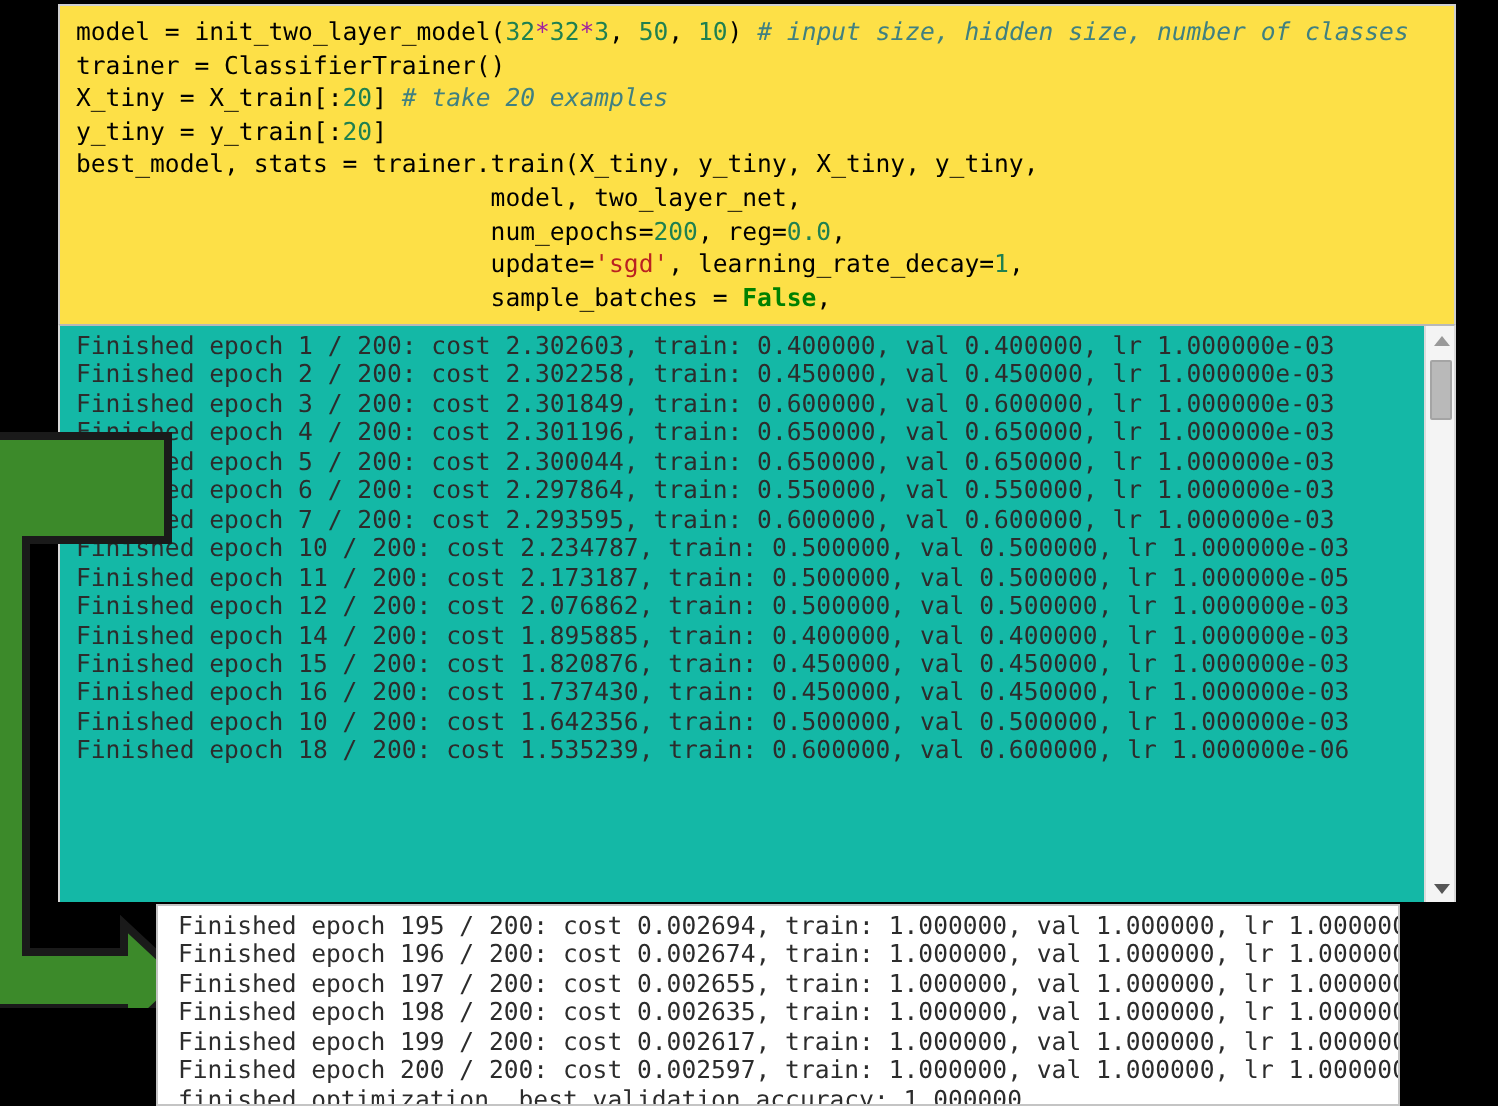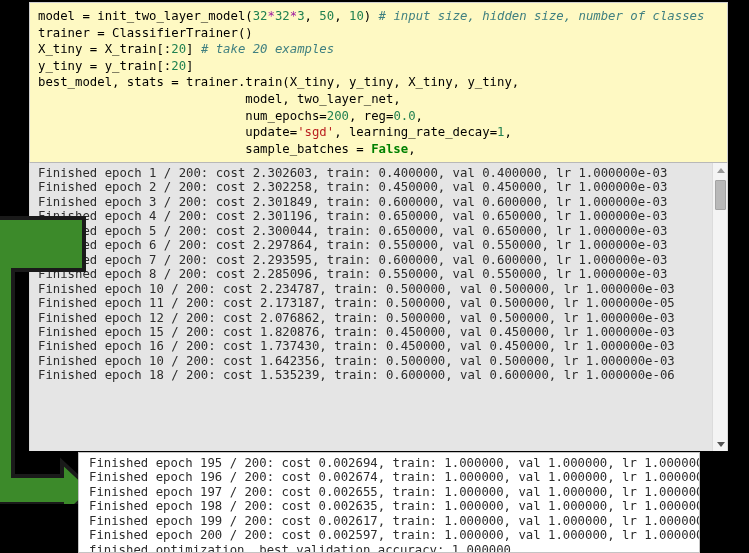--- a/index.html
+++ b/index.html
@@ -15,21 +15,21 @@
     font-family: "DejaVu Sans Mono", monospace;
   }
 
   
   #code-cell {
     position: absolute;
     left: 29px;
     top: 2px;
     width: 699px;
     height: 173px;
-    background: #fef9c3;
+    background: #fde047;
     border: 1px solid #cfcfcf;
     box-sizing: border-box;
     overflow: hidden;
   }
   #code-cell .code-pre {
     margin: 0;
     padding: 5px 0 0 8px;
     font-family: "DejaVu Sans Mono", monospace;
     font-size: 12.3px;
     line-height: 16.6px;
@@ -42,21 +42,21 @@
   .tok-com  { color: #408080; font-style: italic; }
   .tok-kw   { color: #008000; font-weight: bold; }
 
   
   #output-panel-1 {
     position: absolute;
     left: 29px;
     top: 162px;
     width: 699px;
     height: 289px;
-    background: #e5e5e5;
+    background: #14b8a6;
     border-top: 1px solid #b8b8b8;
     border-left: 1px solid #d8d8d8;
     border-right: 1px solid #d8d8d8;
     box-sizing: border-box;
     overflow: hidden;
   }
   #output-panel-1 .log-area {
     position: absolute;
     left: 0; top: 0;
     width: 676px;
@@ -158,24 +158,24 @@
 
 <div id="output-panel-1">
   <div class="log-area" id="log-area-1">
       <div class="log-line">Finished epoch 1 / 200: cost 2.302603, train: 0.400000, val 0.400000, lr 1.000000e-03</div>
       <div class="log-line">Finished epoch 2 / 200: cost 2.302258, train: 0.450000, val 0.450000, lr 1.000000e-03</div>
       <div class="log-line">Finished epoch 3 / 200: cost 2.301849, train: 0.600000, val 0.600000, lr 1.000000e-03</div>
       <div class="log-line">Finished epoch 4 / 200: cost 2.301196, train: 0.650000, val 0.650000, lr 1.000000e-03</div>
       <div class="log-line">Finished epoch 5 / 200: cost 2.300044, train: 0.650000, val 0.650000, lr 1.000000e-03</div>
       <div class="log-line">Finished epoch 6 / 200: cost 2.297864, train: 0.550000, val 0.550000, lr 1.000000e-03</div>
       <div class="log-line">Finished epoch 7 / 200: cost 2.293595, train: 0.600000, val 0.600000, lr 1.000000e-03</div>
-      <div class="log-line">Finished epoch 8 / 200: cost 2.285096, train: 0.550000, val 0.550000, lr 1.000000e-03</div>
       <div class="log-line">Finished epoch 10 / 200: cost 2.234787, train: 0.500000, val 0.500000, lr 1.000000e-03</div>
       <div class="log-line">Finished epoch 11 / 200: cost 2.173187, train: 0.500000, val 0.500000, lr 1.000000e-05</div>
       <div class="log-line">Finished epoch 12 / 200: cost 2.076862, train: 0.500000, val 0.500000, lr 1.000000e-03</div>
+      <div class="log-line">Finished epoch 14 / 200: cost 1.895885, train: 0.400000, val 0.400000, lr 1.000000e-03</div>
       <div class="log-line">Finished epoch 15 / 200: cost 1.820876, train: 0.450000, val 0.450000, lr 1.000000e-03</div>
       <div class="log-line">Finished epoch 16 / 200: cost 1.737430, train: 0.450000, val 0.450000, lr 1.000000e-03</div>
       <div class="log-line">Finished epoch 10 / 200: cost 1.642356, train: 0.500000, val 0.500000, lr 1.000000e-03</div>
       <div class="log-line">Finished epoch 18 / 200: cost 1.535239, train: 0.600000, val 0.600000, lr 1.000000e-06</div>
     </div>
 
   <div id="scrollbar-vertical-1">
     <div class="sb-arrow up">
       <span class="tri"></span>
     </div>

